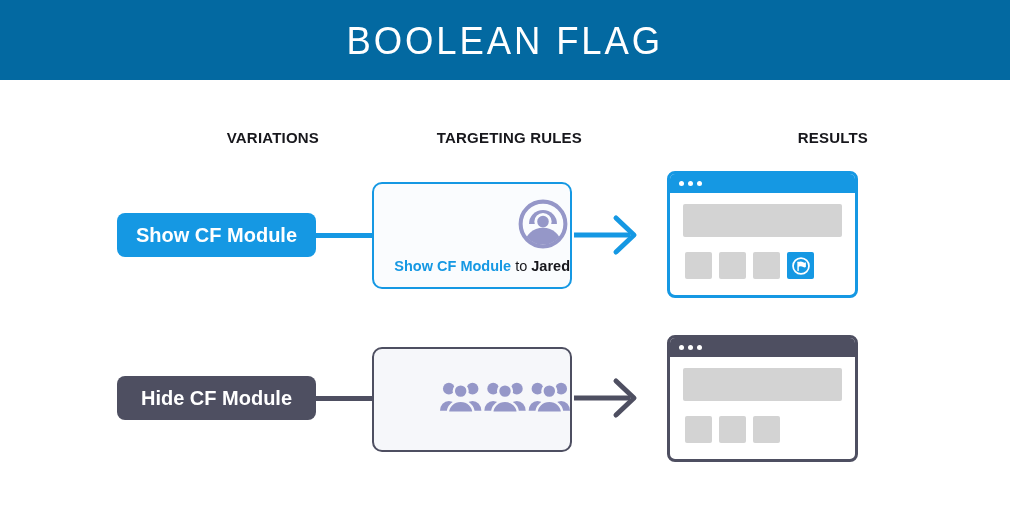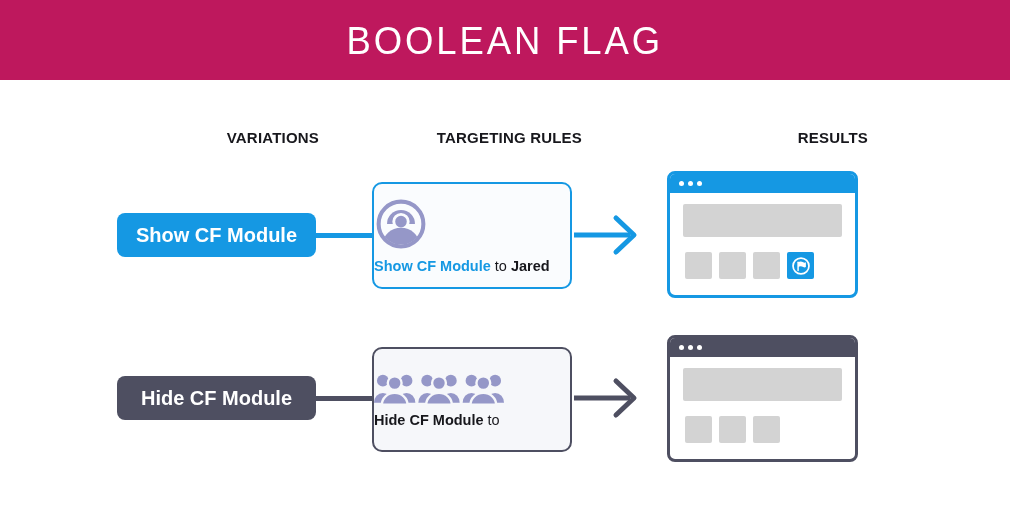--- a/index.html
+++ b/index.html
@@ -1,21 +1,21 @@
 <!DOCTYPE html>
 <html><head>
 <meta charset="utf-8">
 <style>
   * { margin: 0; padding: 0; box-sizing: border-box; }
   html,body { background:#ffffff; }
   body { font-family: "Liberation Sans", sans-serif; }
   .stage { position: relative; width: 1010px; height: 524px; background:#ffffff; overflow: hidden; }
 
   
-  .banner { position:absolute; left:0; top:0; width:1010px; height:80px; background:#be185d;
+  .banner { position:absolute; left:0; top:0; width:1010px; height:80px; background:#0369a1;
             display:flex; align-items:center; justify-content:center; }
   .banner h1 { color:#ffffff; font-size:38px; font-weight:400; letter-spacing:3px; transform:scale(0.96,1.04); }
 
   
   .colhead { position:absolute; top:129px; width:220px; text-align:right;
              font-size:15px; font-weight:700; color:#17171c; letter-spacing:0.2px; }
   .colhead.variations { left:99px; }
   .colhead.targeting  { left:362px; }
   .colhead.results    { left:648px; }
 
@@ -26,21 +26,21 @@
   .pill.blue { top:213px; background:#1598e3; }
   .pill.dark { top:376px; background:#4e4f61; }
 
   
   .conn { position:absolute; width:60px; height:5px; left:314px; }
   .conn.blue { top:233px; background:#1598e3; }
   .conn.dark { top:396px; background:#4e4f61; }
 
   
   .rulebox { position:absolute; left:372px; width:200px; border-radius:10px;
-             display:flex; flex-direction:column; align-items:flex-start; justify-content:center; }
+             display:flex; flex-direction:column; align-items:flex-end; justify-content:center; }
   .rulebox.blue { top:182px; height:107px; background:#fafcfe; border:2px solid #1598e3; gap:7px; }
   .rulebox.dark { top:347px; height:105px; background:#f6f7fa; border:2px solid #4e4f61; gap:5px; }
   .ruletext { font-size:14.5px; color:#17171c; text-align:center; line-height:17px; }
   .ruletext .b { font-weight:700; }
   .ruletext .blue-b { font-weight:700; color:#1598e3; }
 
   
   .arrow { position:absolute; left:572px; width:78px; height:44px; }
   .arrow.r1 { top:213px; }
   .arrow.r2 { top:376px; }
@@ -157,24 +157,20 @@
               <path d="M0,32 a9,10 0 0 1 18,0 z"></path>
             <circle cx="33" cy="9.5" r="6"></circle>
               <path d="M24,32 a9,10 0 0 1 18,0 z"></path>
             <circle cx="21" cy="12" r="7" stroke="#f6f7fa" stroke-width="2.4"></circle>
             <path d="M8,34 a13,12 0 0 1 26,0 z" stroke="#f6f7fa" stroke-width="2.4"></path>
           </g>
         </g>
       </svg>
     </span>
     <div class="ruletext">
-      <div>
-        <span class="b">Hide CF Module</span>
-        <span>to</span>
-      </div>
     </div>
   </div>
 
   <svg class="arrow r2" viewBox="0 0 78 44">
     <line x1="2" y1="22" x2="58" y2="22" stroke="#4e4f61" stroke-width="5"></line>
     <polyline points="44,5 62,22 44,39" fill="none" stroke="#4e4f61" stroke-width="5" stroke-linecap="round" stroke-linejoin="round"></polyline>
   </svg>
 
   <div class="browser dark">
     <div class="titlebar">

